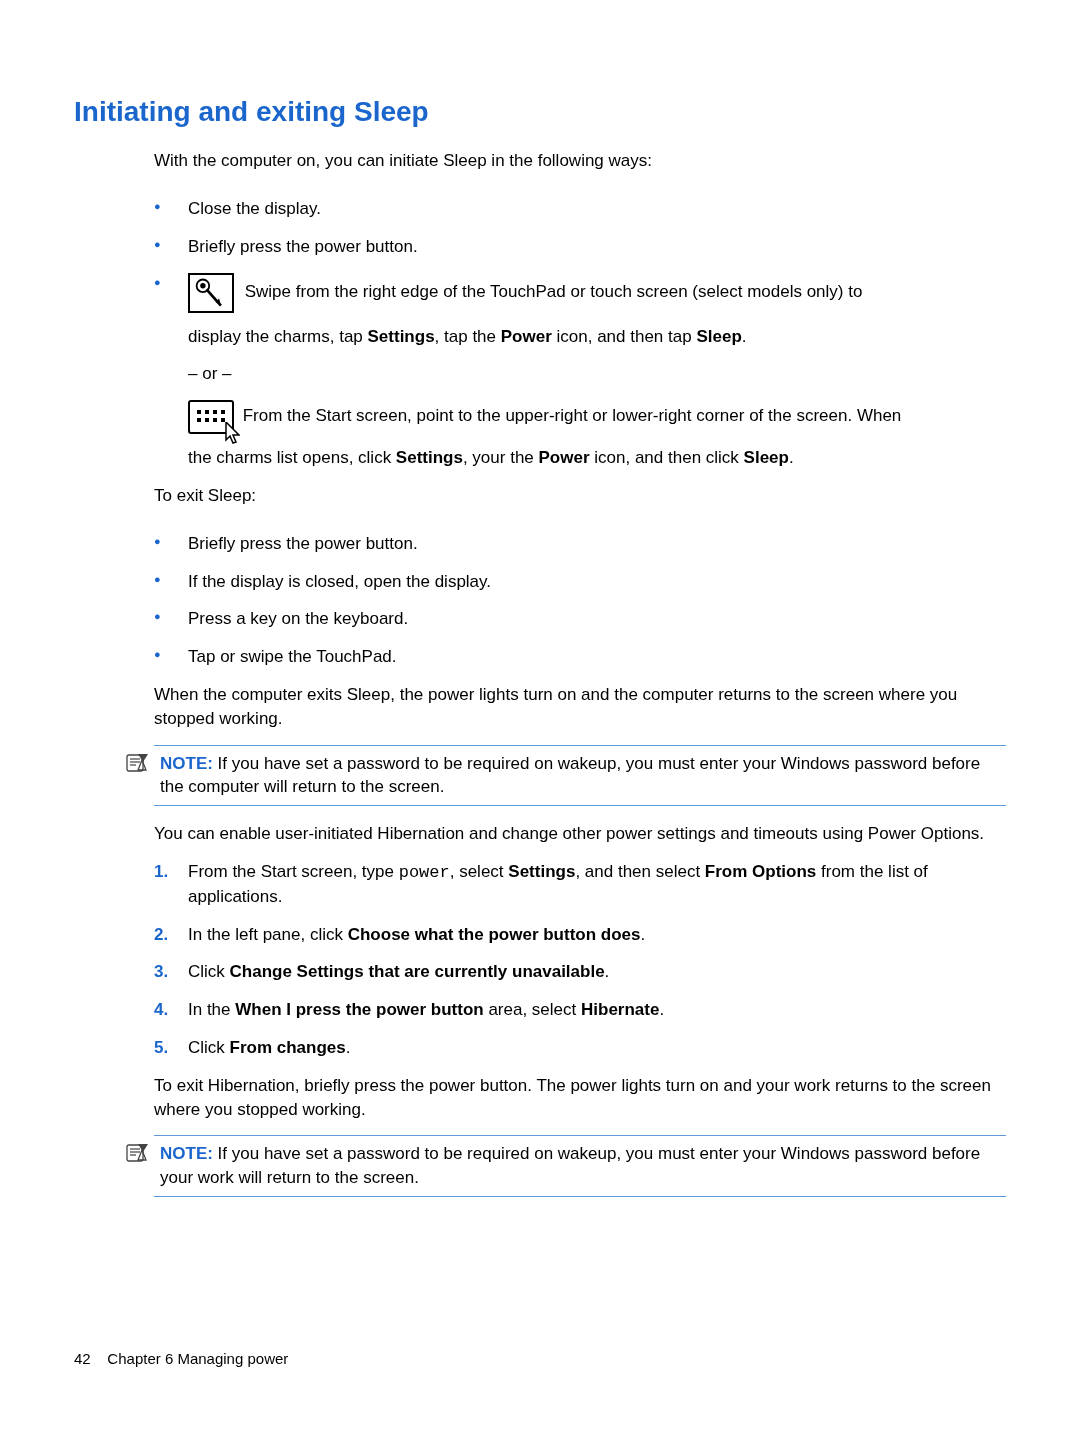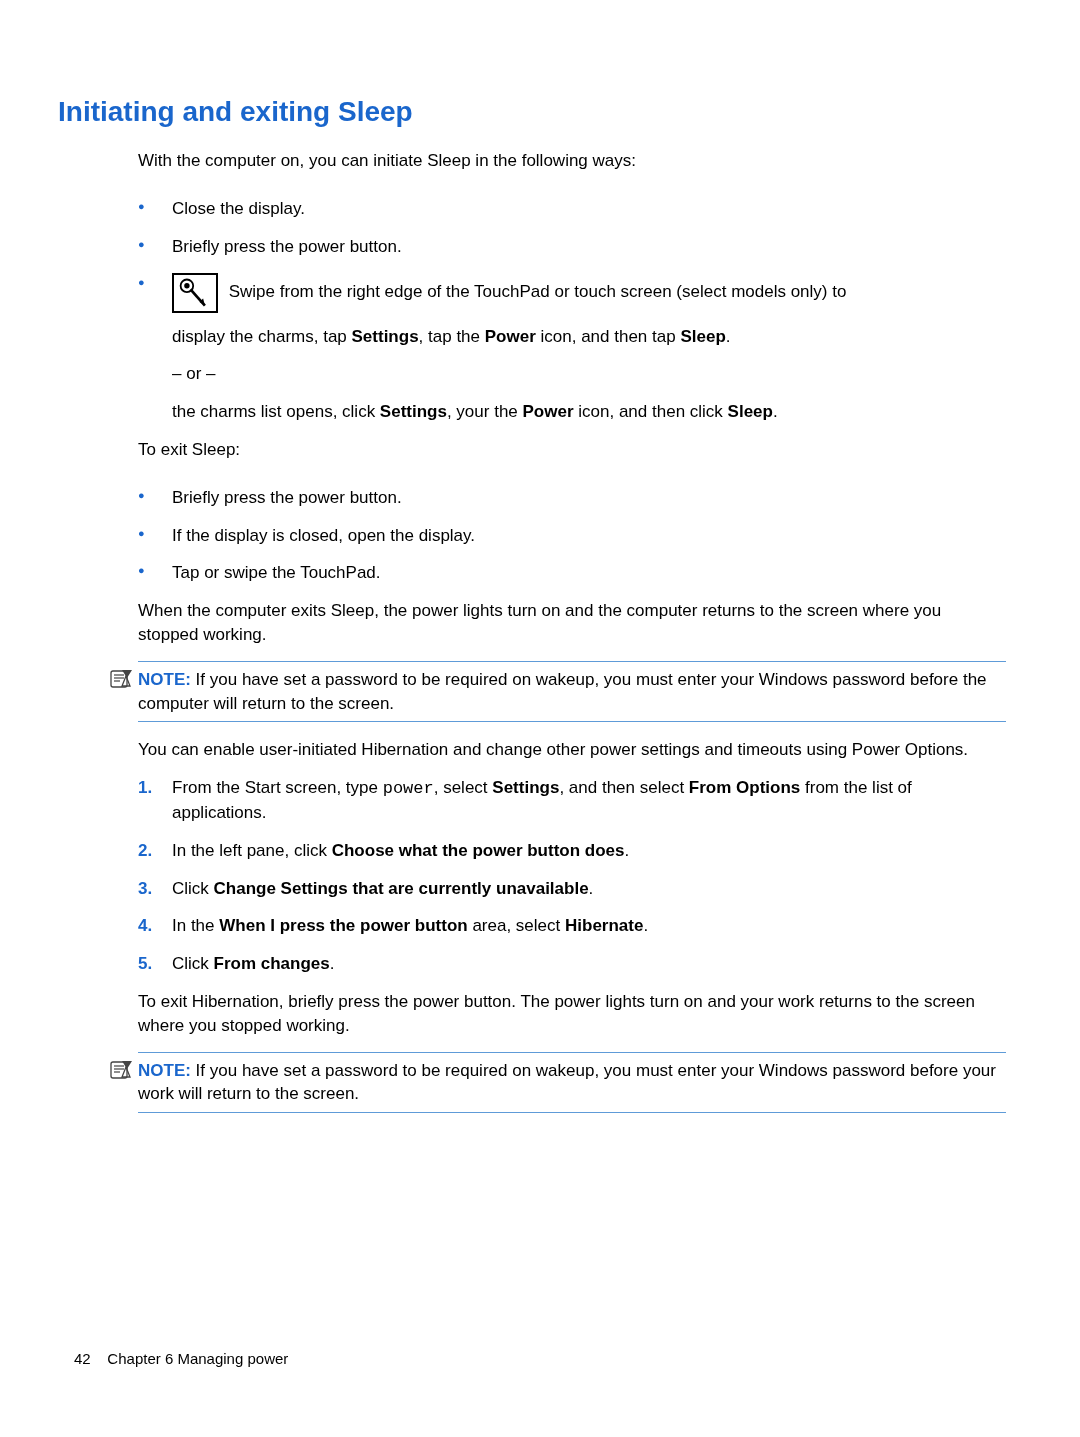--- a/index.html
+++ b/index.html
@@ -8,21 +8,21 @@
     padding: 0;
     font-family: Arial, Helvetica, sans-serif;
     background: #ffffff;
     color: #000000;
     font-size: 17px;
     line-height: 1.4;
   }
   .page {
     width: 1080px;
     min-height: 1437px;
-    padding: 92px 74px 60px 58px;
+    padding: 92px 74px 60px 74px;
     position: relative;
   }
   .h2 {
     color: #1a66cc;
     font-size: 28px;
     font-weight: bold;
     margin: 0 0 18px 0;
   }
   .h2.top { margin-top: 0; }
   .content-indent { margin-left: 80px; }
@@ -57,20 +57,21 @@
     font-weight: bold;
     font-size: 17px;
   }
   .note-box {
     border-top: 1px solid #5e9bd8;
     border-bottom: 1px solid #5e9bd8;
     padding: 6px 0 6px 0;
     margin: 12px 0 16px 42px;
     display: flex;
     align-items: flex-start;
+    gap: 6px;
   }
   .note-icon {
     flex: 0 0 auto;
     width: 26px;
     height: 22px;
     position: relative;
     margin-left: -30px;
     margin-right: 4px;
   }
   .note-text { flex: 1; }
@@ -146,31 +147,39 @@
               <circle cx="14" cy="12" r="3" fill="#000"></circle>
               <path d="M18 16 L34 34" stroke="#000" stroke-width="3" fill="none"></path>
               <path d="M34 34 L28 30 L32 26 Z" fill="#000"></path>
             </svg>
           </span><span> Swipe from the right edge of the TouchPad or touch screen (select models only) to</span>
         </div>
         <div class="para">
           <span>display the charms, tap </span><b>Settings</b><span>, tap the </span><b>Power</b><span> icon, and then tap </span><b>Sleep</b><span>.</span>
         </div>
         <div class="para">– or –</div>
+        <div class="icon-para">
+          <span class="screen-icon-box">
+            <svg class="cursor-tail" viewBox="0 0 16 22">
+              <path d="M2 0 L2 18 L6 14 L9 21 L12 20 L9 13 L15 13 Z" fill="#fff" stroke="#000" stroke-width="1.5"></path>
+            </svg>
+          </span><span> From the Start screen, point to the upper-right or lower-right corner of the screen. When</span>
+        </div>
         <div class="para">
           <span>the charms list opens, click </span><b>Settings</b><span>, your the </span><b>Power</b><span> icon, and then click </span><b>Sleep</b><span>.</span>
         </div>
       </li>
     </ul>
 
     <div class="para">To exit Sleep:</div>
 
     <ul class="ul">
       <li><span>Briefly press the power button.</span></li>
       <li><span>If the display is closed, open the display.</span></li>
+      <li><span>Press a key on the keyboard.</span></li>
       <li><span>Tap or swipe the TouchPad.</span></li>
     </ul>
 
     <div class="para">When the computer exits Sleep, the power lights turn on and the computer returns to the screen where you stopped working.</div>
   </div>
 
   <div class="note-box" style="margin-left:80px;">
     <span class="note-icon">
       <svg viewBox="0 0 26 22" width="26" height="22">
         <rect x="3" y="3" width="16" height="16" rx="2" fill="none" stroke="#444" stroke-width="1.3"></rect>

